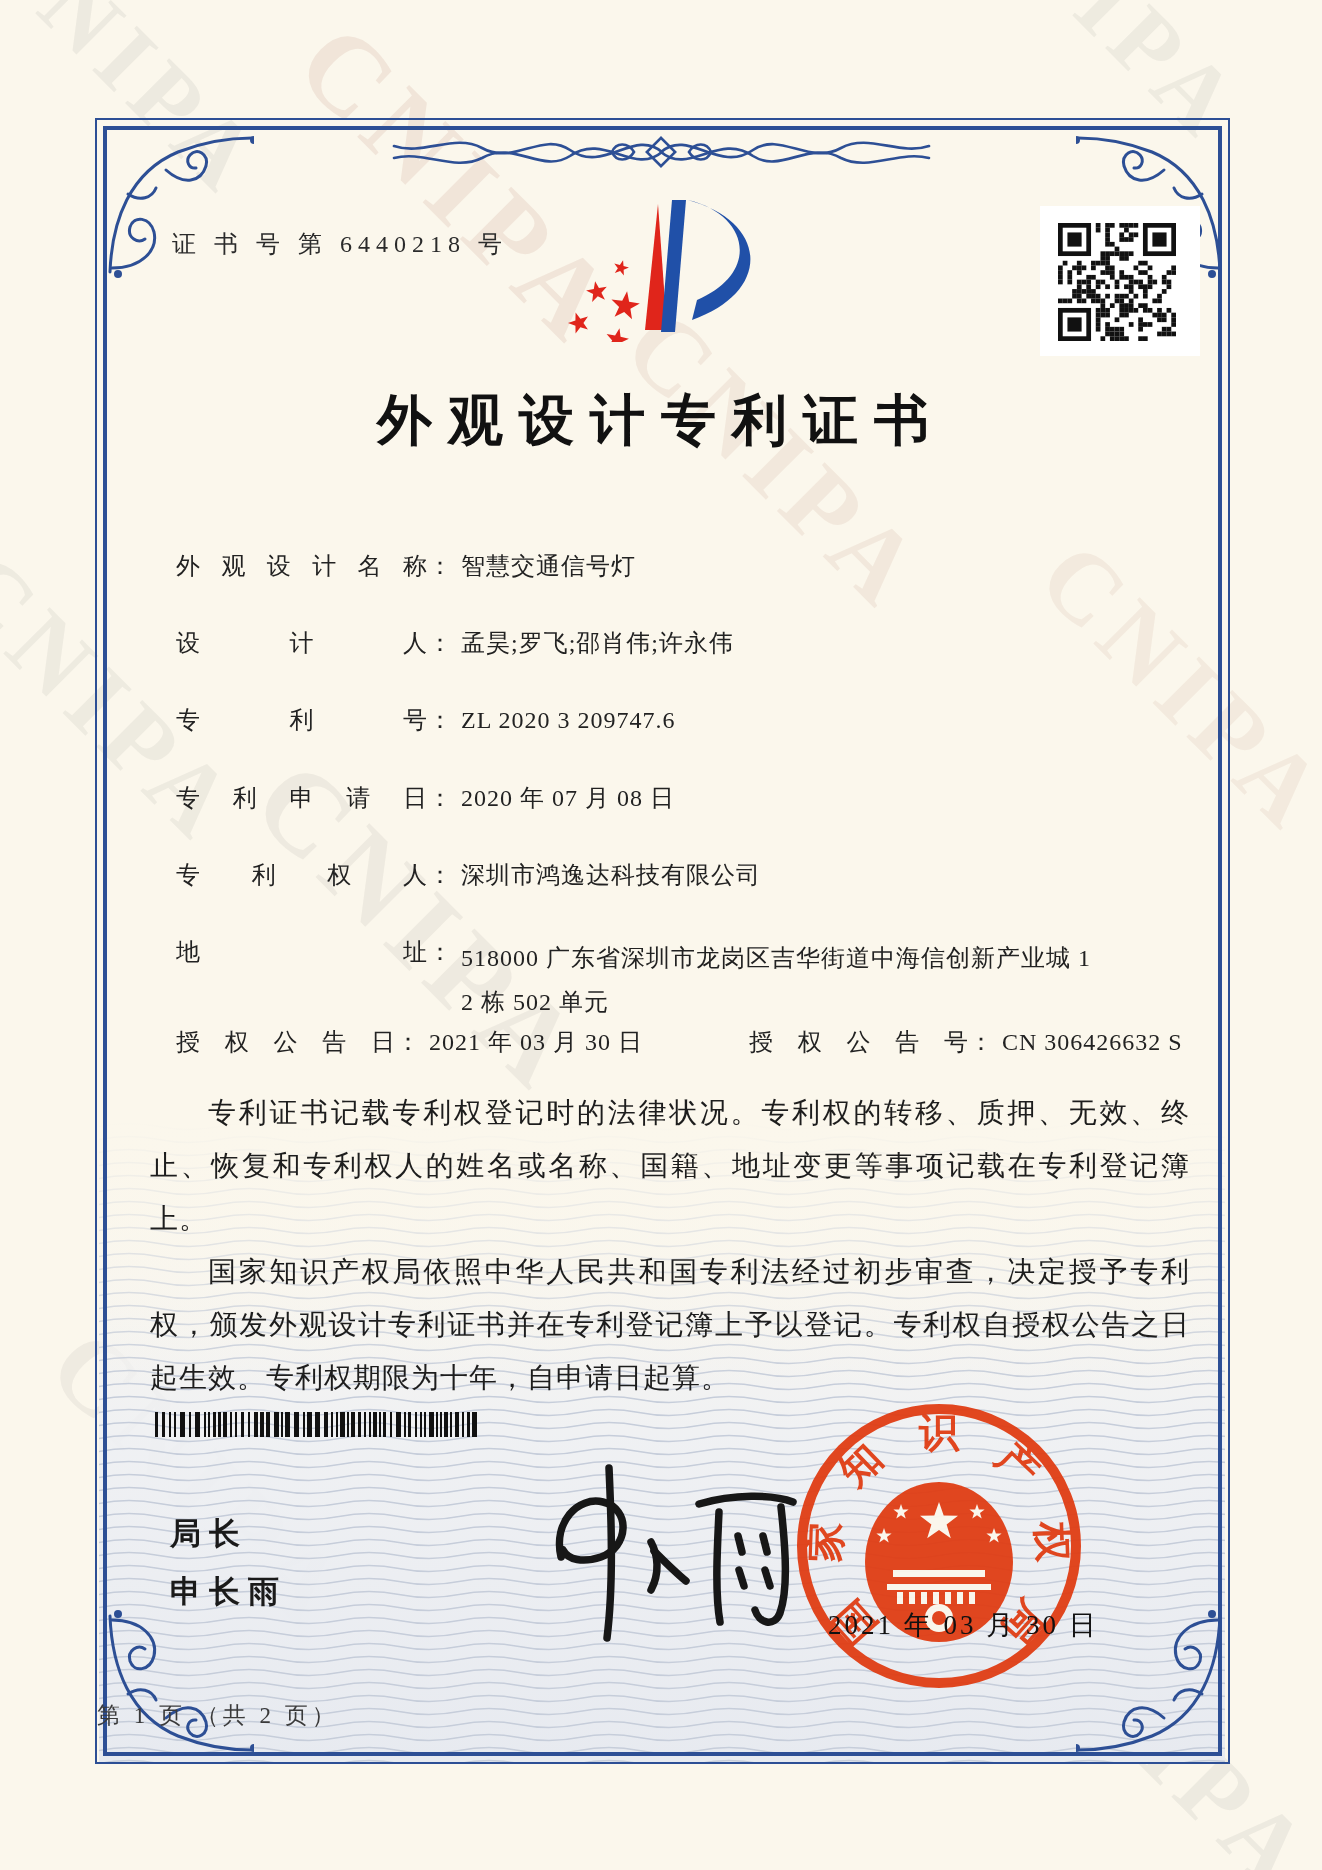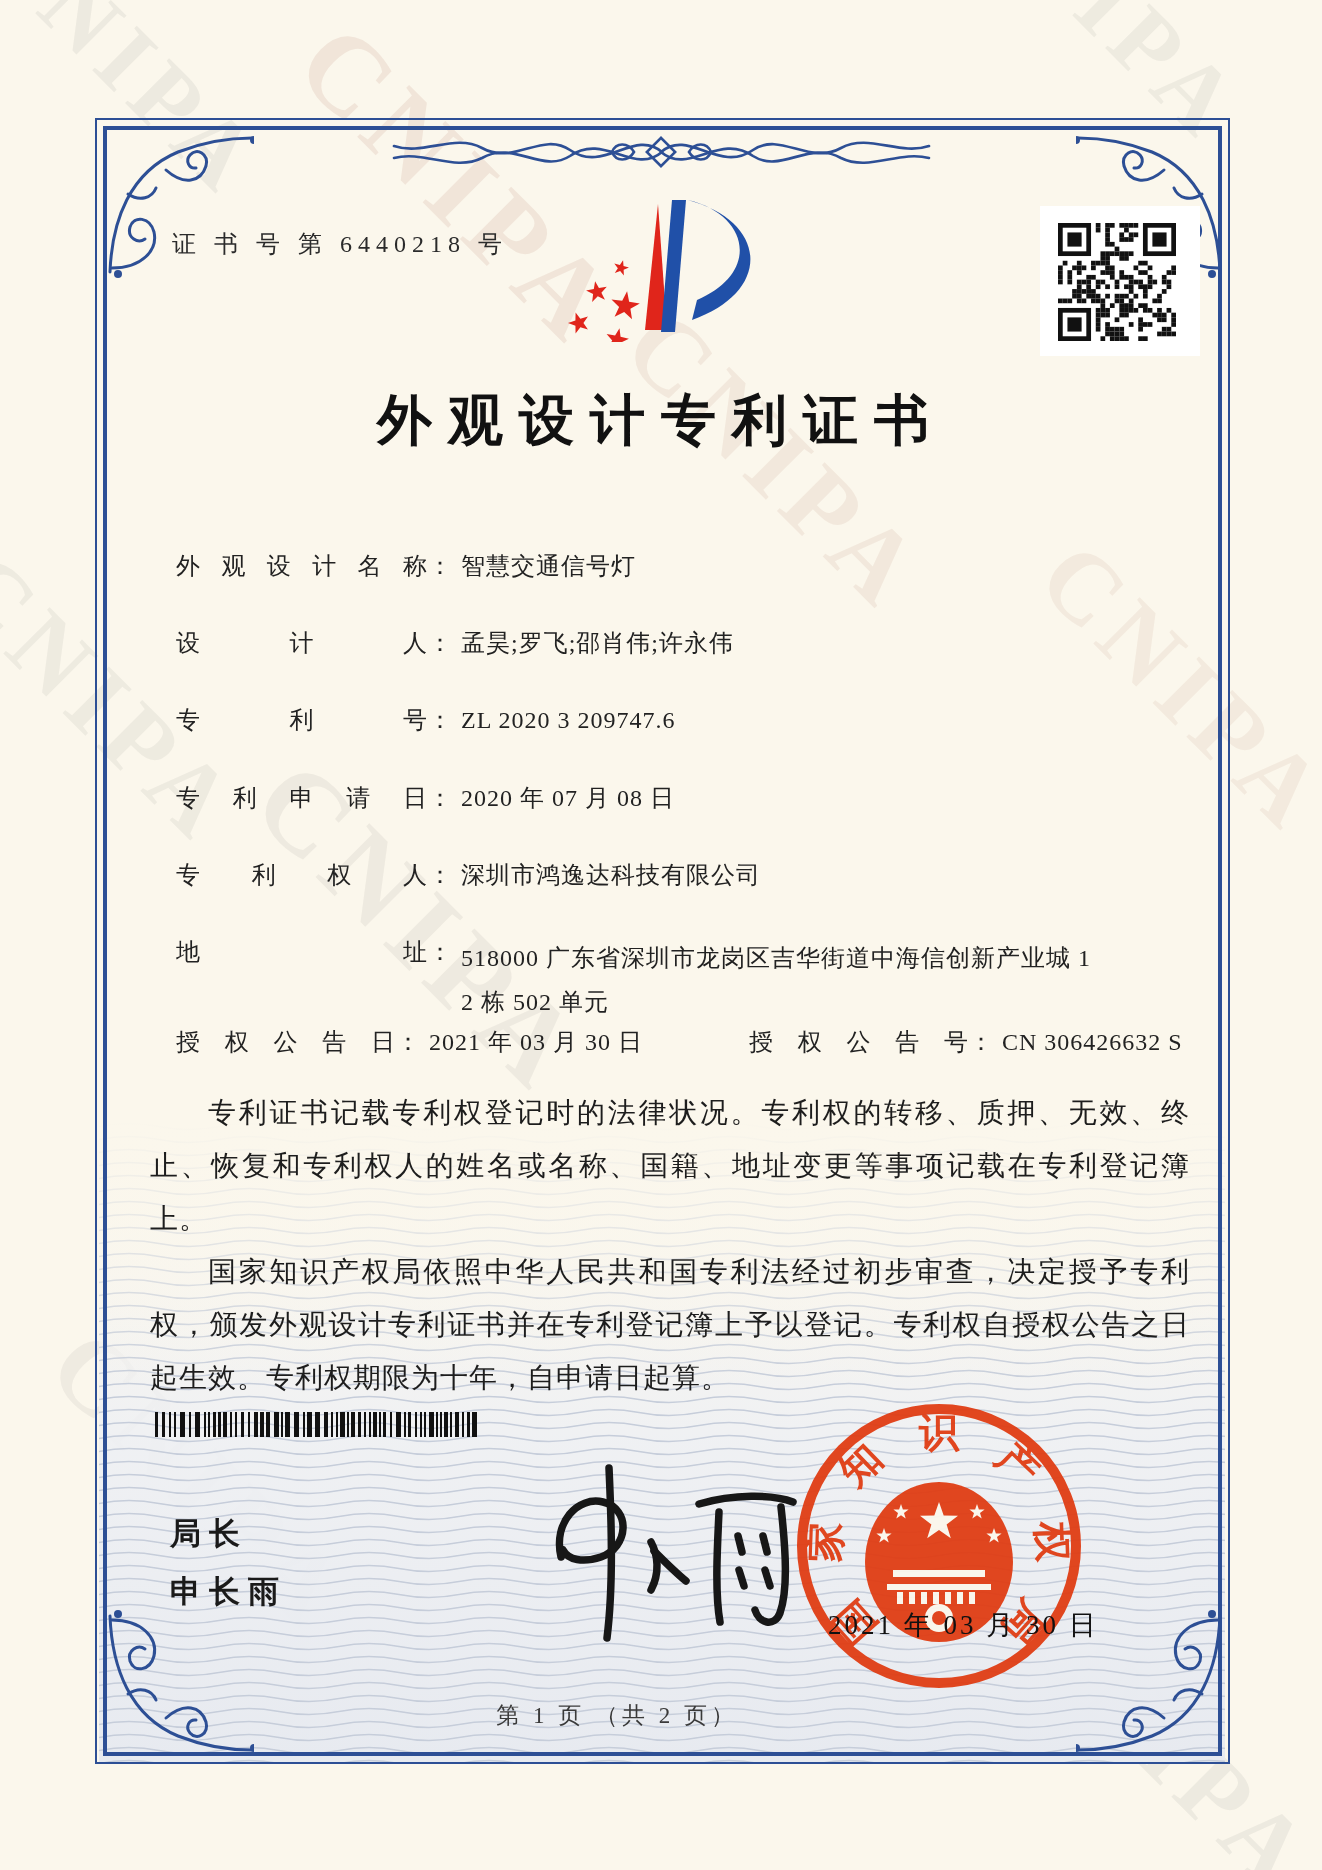--- a/index.html
+++ b/index.html
@@ -67,21 +67,21 @@
   .director-label { top:1513px; }
   .director-name { top:1571px; }
   .signature { position:absolute; left:523px; top:1452px; width:292px; height:205px; z-index:11; }
   .seal { position:absolute; left:793px; top:1400px; width:292px; height:292px; z-index:12; opacity:0.93; }
   .seal-date {
     position:absolute; left:828px; top:1607px; z-index:13;
     font-size:27px; letter-spacing:3px; color:#111; white-space:nowrap;
   }
   .page-footer {
     position:absolute; left:97px; top:1700px; width:1040px; z-index:11;
-    text-align:center; font-size:23px; letter-spacing:4px; color:#3a3a3a;
+    text-align:left; font-size:23px; letter-spacing:4px; color:#3a3a3a;
   }
   .note-strip {
     position:absolute; left:468px; top:1772px; width:390px; height:50px; z-index:10;
     background:#fffef8; display:flex; align-items:center; justify-content:center;
   }
   .note-strip .txt { font-size:26px; letter-spacing:7px; color:#222; }
 </style>
 </head>
 <body>
 

